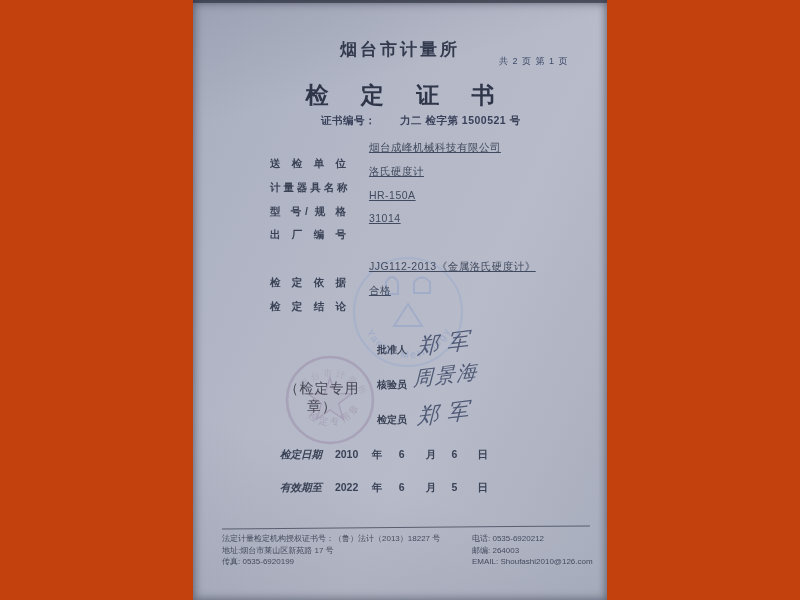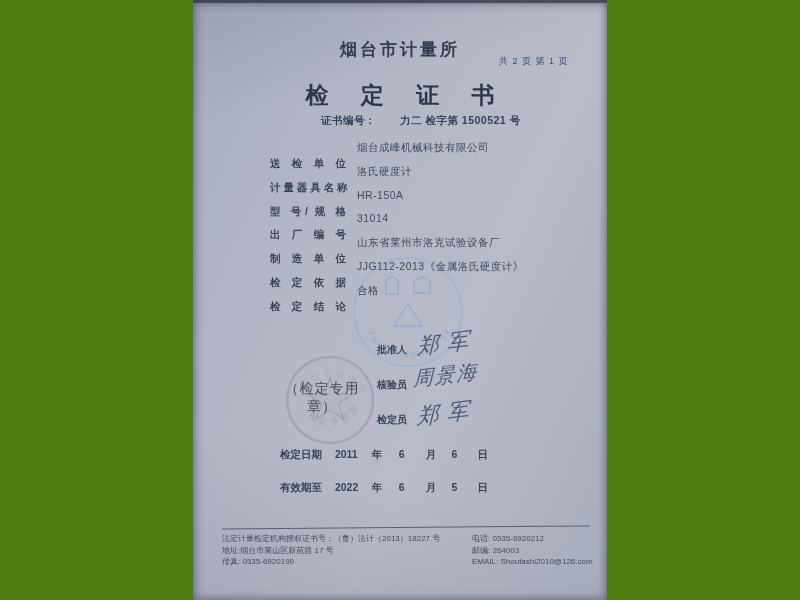--- a/index.html
+++ b/index.html
@@ -1,18 +1,18 @@
 <!DOCTYPE html>
 <html><head>
 <meta charset="utf-8">
 <style>
   * { margin:0; padding:0; box-sizing:border-box; }
   html,body { width:800px; height:600px; background:#ffffff; overflow:hidden;
     font-family:"Liberation Sans","DejaVu Sans",sans-serif; }
-  #canvas { position:relative; width:800px; height:600px; background:#4d7c0f; }
+  #canvas { position:relative; width:800px; height:600px; background:#c2410c; }
 
   
   #photo {
     position:absolute; left:193px; top:0; width:414px; height:600px;
     background:
       linear-gradient(165deg, rgba(120,126,146,.28) 0%, rgba(255,255,255,0) 18%),
       linear-gradient(20deg,  rgba(110,116,136,.22) 0%, rgba(255,255,255,0) 25%),
       linear-gradient(115deg, #a9aec0 0%, #b4b8c7 38%, #b8bbc9 62%, #a7acbc 100%);
     box-shadow: inset 0 4px 9px rgba(35,38,55,.35), inset 0 -3px 8px rgba(35,38,55,.18),
       inset 4px 0 8px rgba(35,38,55,.12), inset -3px 0 7px rgba(35,38,55,.12);
@@ -28,31 +28,31 @@
   .doc-title { left:0; top:80px; width:100%; text-align:center;
     font-size:23px; font-weight:bold; letter-spacing:13px; text-indent:13px; color:#2f3649; }
 
   .cert-row { left:128px; top:114px; font-size:10.5px; font-weight:bold; color:#39415a;
     letter-spacing:.5px; white-space:nowrap; }
   .cert-row .val { margin-left:24px; }
 
   .field-row { left:77px; font-size:10.5px; white-space:nowrap; }
   .field-row .lbl { display:inline-block; width:76px; text-align:justify;
     text-align-last:justify; font-weight:bold; color:#3a4256; vertical-align:top;margin-top:16px; }
-  .field-row .val { display:inline-block; margin-left:8px; color:#414a5e; letter-spacing:.5px; }
+  .field-row .val { display:inline-block; margin-left:20px; color:#414a5e; letter-spacing:.5px;text-decoration:underline; }
 
   .sig-row { font-size:10px; color:#3a4256; font-weight:bold; }
   .signature { font-size:22px; font-style:italic; color:#44506e;
     letter-spacing:8px; transform:rotate(-7deg) skewX(-8deg); transform-origin:left center;
     opacity:.9; white-space:nowrap; }
   .signature.wide { letter-spacing:2px; font-size:20px; }
 
   .date-row { left:87px; font-size:10.5px; color:#3a4256; font-weight:bold; white-space:nowrap; }
   .date-row span { display:inline-block; }
-  .dr-lbl { width:52px; } .dr-yr { width:34px; } .dr-u1 { width:24px; }
+  .dr-lbl { width:52px;font-style:italic; } .dr-yr { width:34px; } .dr-u1 { width:24px; }
   .dr-mo { width:24px; } .dr-u2 { width:23px; } .dr-dy { width:23px; }
 
   .foot-line { left:29px; top:527px; width:368px; height:1px; background:#595f70;
     transform:rotate(-.5deg); }
   .foot-col { top:533px; font-size:8px; line-height:11.5px; color:#464c5e; white-space:nowrap; }
   .foot-left { left:29px; } .foot-right { left:235px;margin-left:44px; }
 
   .stamp-print { left:84px; top:380px; width:90px; text-align:center;
     font-size:14px; color:#474754; letter-spacing:1px; }
 
@@ -96,24 +96,20 @@
       <span class="val">洛氏硬度计</span>
     </div>
     <div class="abs field-row" style="top:189px">
       <span class="lbl">型 号/ 规 格</span>
       <span class="val">HR-150A</span>
     </div>
     <div class="abs field-row" style="top:212px">
       <span class="lbl">出 厂 编 号</span>
       <span class="val">31014</span>
     </div>
-    <div class="abs field-row" style="top:236px">
-      <span class="lbl">制 造 单 位</span>
-      <span class="val">山东省莱州市洛克试验设备厂</span>
-    </div>
     <div class="abs field-row" style="top:260px">
       <span class="lbl">检 定 依 据</span>
       <span class="val">JJG112-2013《金属洛氏硬度计》</span>
     </div>
     <div class="abs field-row" style="top:284px">
       <span class="lbl">检 定 结 论</span>
       <span class="val">合格</span>
     </div>
 
     <svg class="abs" style="left:89px; top:352px;" width="96" height="96" viewBox="0 0 96 96">
@@ -136,21 +132,21 @@
     <div class="abs signature" style="left:224px; top:332px">郑军</div>
 
     <div class="abs sig-row" style="left:184px; top:378px">核验员</div>
     <div class="abs signature wide" style="left:220px; top:366px">周景海</div>
 
     <div class="abs sig-row" style="left:184px; top:413px">检定员</div>
     <div class="abs signature" style="left:224px; top:402px">郑军</div>
 
     <div class="abs date-row" style="top:448px">
       <span class="dr-lbl">检定日期</span>
-      <span class="dr-yr">2011</span>
+      <span class="dr-yr">2010</span>
       <span class="dr-u1">年</span>
       <span class="dr-mo">6</span>
       <span class="dr-u2">月</span>
       <span class="dr-dy">6</span>
       <span>日</span>
     </div>
     <div class="abs date-row" style="top:481px">
       <span class="dr-lbl">有效期至</span>
       <span class="dr-yr">2022</span>
       <span class="dr-u1">年</span>

